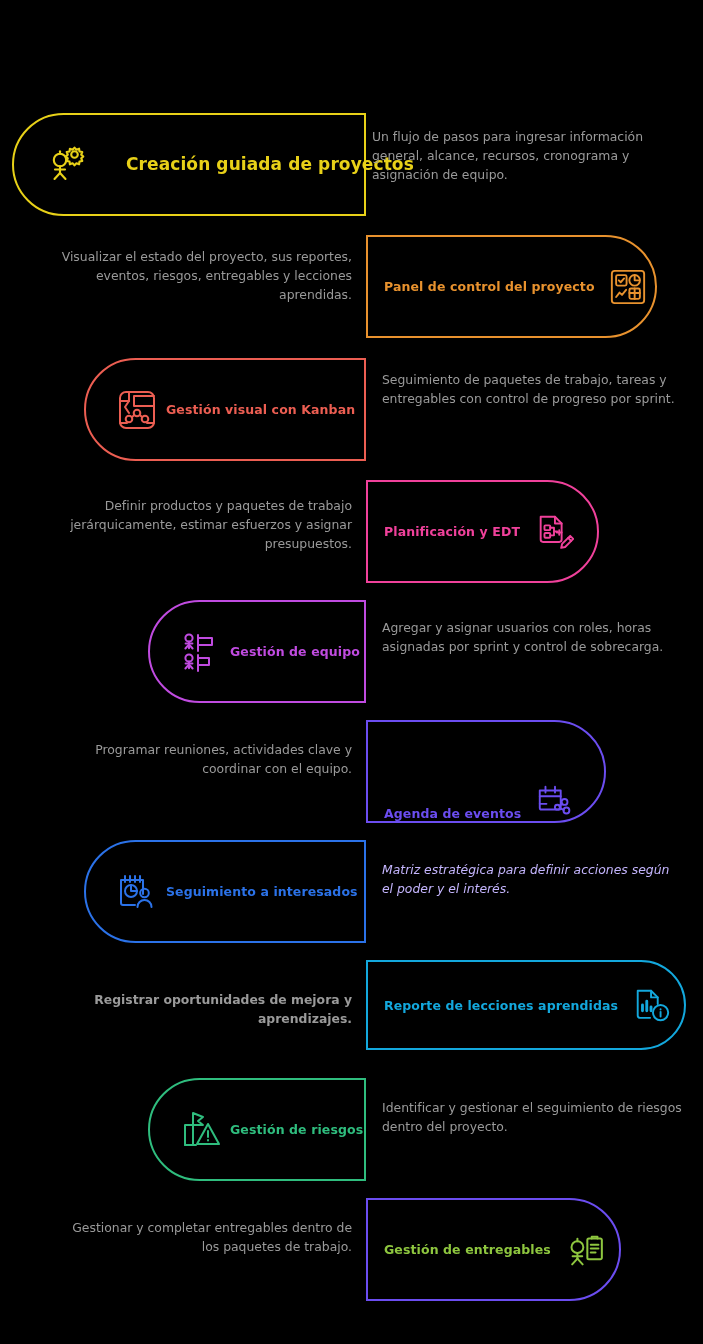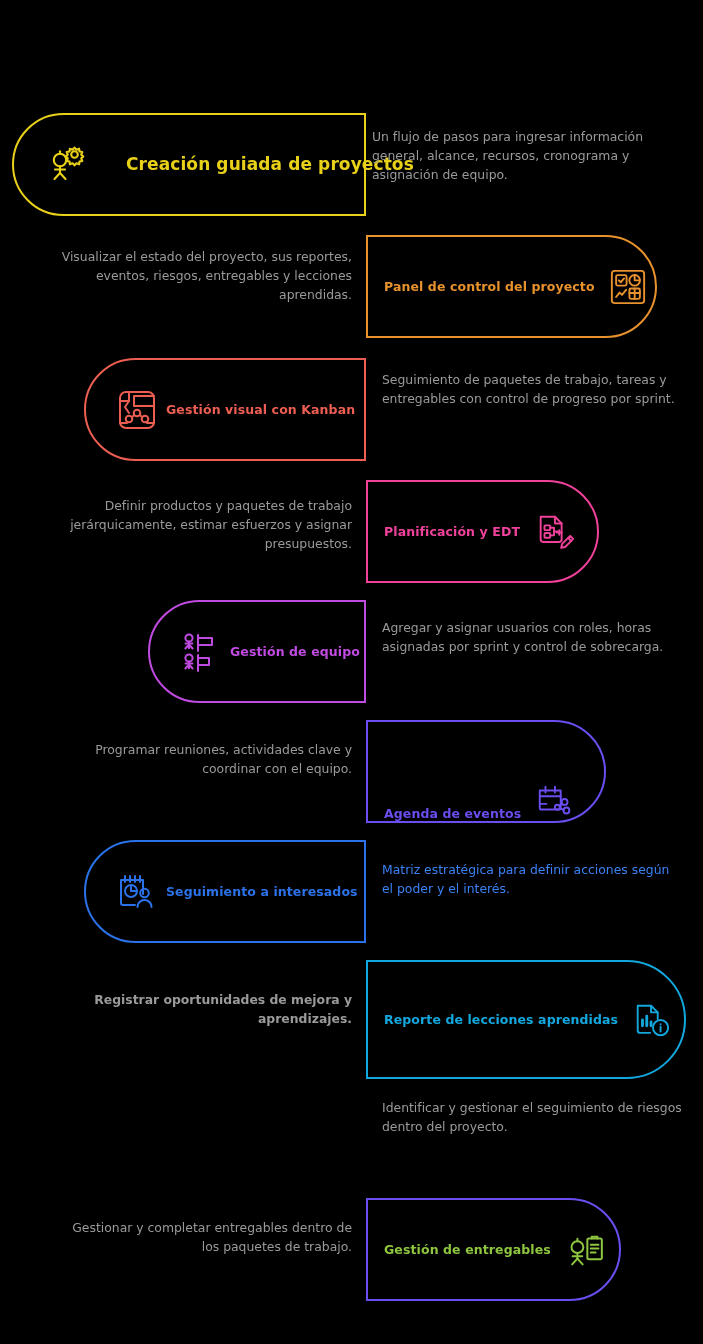--- a/index.html
+++ b/index.html
@@ -115,21 +115,21 @@
   #row-6 .card { position: absolute; left: 366px; width: 240px; height: 103px; }
   #row-6 .desc { position: absolute; right: 351px; width: 300px; top: 20px; }
 
   
   #row-7 { top: 840px; height: 103px; }
   #row-7 .card { position: absolute; left: 84px; width: 282px; height: 103px; }
   #row-7 .desc { position: absolute; left: 382px; width: 300px; top: 20px; }
 
   
   #row-8 { top: 960px; height: 103px; }
-  #row-8 .card { position: absolute; left: 366px; width: 320px; height: 119px; }
+  #row-8 .card { position: absolute; left: 366px; width: 320px; height: 90px; }
   #row-8 .desc { position: absolute; right: 351px; width: 300px; top: 30px; }
 
   
   #row-9 { top: 1078px; height: 103px; }
   #row-9 .card { position: absolute; left: 148px; width: 218px; height: 103px; }
   #row-9 .desc { position: absolute; left: 382px; width: 300px; top: 20px; }
 
   
   #row-10 { top: 1198px; height: 103px; }
   #row-10 .card { position: absolute; left: 366px; width: 255px; height: 103px; }
@@ -267,41 +267,54 @@
           <path d="M5 9 h22 v14 M5 9 v23 a2 2 0 0 0 2 2 h12"></path>
           <path d="M9 5 v6 M14 5 v6 M19 5 v6 M24 5 v6"></path>
           <circle cx="15" cy="20" r="6"></circle>
           <path d="M15 14 v6 h6"></path>
           <circle cx="28.5" cy="22" r="4.3"></circle>
           <path d="M21.5 36 a7 7 0 0 1 14 0"></path>
         </svg>
       </span>
       <span class="card-label" style="color: rgb(43, 114, 232);">Seguimiento a interesados</span>
     </div>
-    <div class="desc" style="color: #3b82f6;">Matriz estratégica para definir acciones según el poder y el interés.</div>
+    <div class="desc" style="color: #c4b5fd; font-style: italic;">Matriz estratégica para definir acciones según el poder y el interés.</div>
   </div>
 
   <div class="row right" id="row-8">
     <div class="card" style="border-color: rgb(19, 168, 221);">
       <span class="card-label" style="color: rgb(19, 168, 221);">Reporte de lecciones aprendidas</span>
       <span class="card-icon" style="color: rgb(19, 168, 221);">
         <svg width="40" height="40" viewBox="0 0 42 42" fill="none" stroke="currentColor" stroke-width="2" stroke-linecap="round" stroke-linejoin="round">
           <path d="M6 6 h14 l7 7 v7 M6 6 v26 a2.5 2.5 0 0 0 2.5 2.5 H19"></path>
           <path d="M20 6 v7 h7"></path>
           <path d="M11 27 v-6 M15.5 27 v-10 M20 27 v-4" stroke-width="3"></path>
           <circle cx="30" cy="29" r="8"></circle>
           <path d="M30 25.4 v.3"></path>
           <path d="M30 28.2 v5"></path>
         </svg>
       </span>
     </div>
     <div class="desc" style="color: rgb(154, 154, 154); font-weight: bold;">Registrar oportunidades de mejora y aprendizajes.</div>
   </div>
 
   <div class="row left" id="row-9">
+    <div class="card" style="border-color: rgb(47, 189, 126);">
+      <span class="card-icon" style="color: rgb(47, 189, 126);">
+        <svg width="42" height="42" viewBox="0 0 42 42" fill="none" stroke="currentColor" stroke-width="2" stroke-linecap="round" stroke-linejoin="round">
+          <path d="M5 36 V 16 h8 V 36"></path>
+          <path d="M13 16 V 4 l10 4 -5 4 5 4 -10 0"></path>
+          <path d="M5 36 h11"></path>
+          <path d="M28 15 L 39 35 H 17 z"></path>
+          <path d="M28 22 v6"></path>
+          <path d="M28 31 v.4"></path>
+        </svg>
+      </span>
+      <span class="card-label" style="color: rgb(47, 189, 126);">Gestión de riesgos</span>
+    </div>
     <div class="desc" style="color: rgb(154, 154, 154);">Identificar y gestionar el seguimiento de riesgos dentro del proyecto.</div>
   </div>
 
   <div class="row right" id="row-10">
     <div class="card" style="border-color: rgb(107, 77, 240);">
       <span class="card-label" style="color: rgb(142, 198, 63);">Gestión de entregables</span>
       <span class="card-icon" style="color: rgb(142, 198, 63);">
         <svg width="42" height="42" viewBox="0 0 44 44" fill="none" stroke="currentColor" stroke-width="2.1" stroke-linecap="round" stroke-linejoin="round">
           <circle cx="13" cy="19" r="6.2"></circle>
           <path d="M13 12.8 V 10.2"></path>

